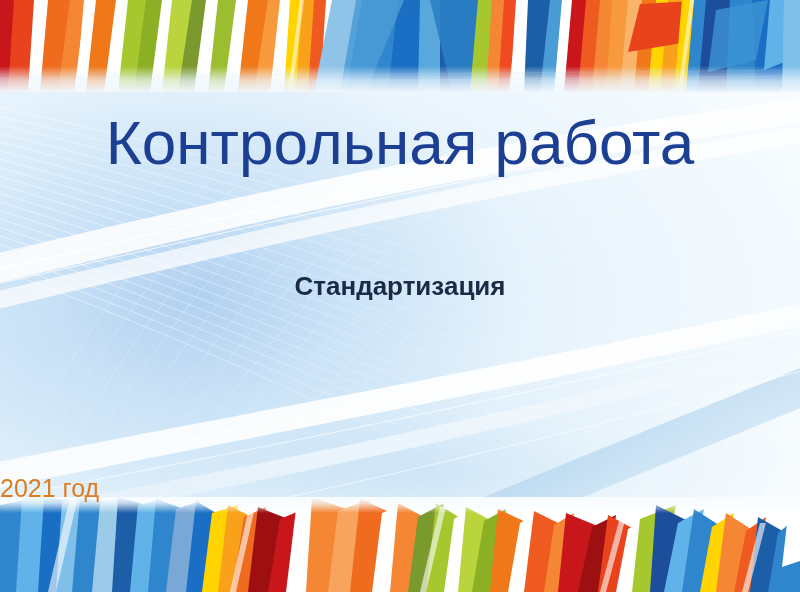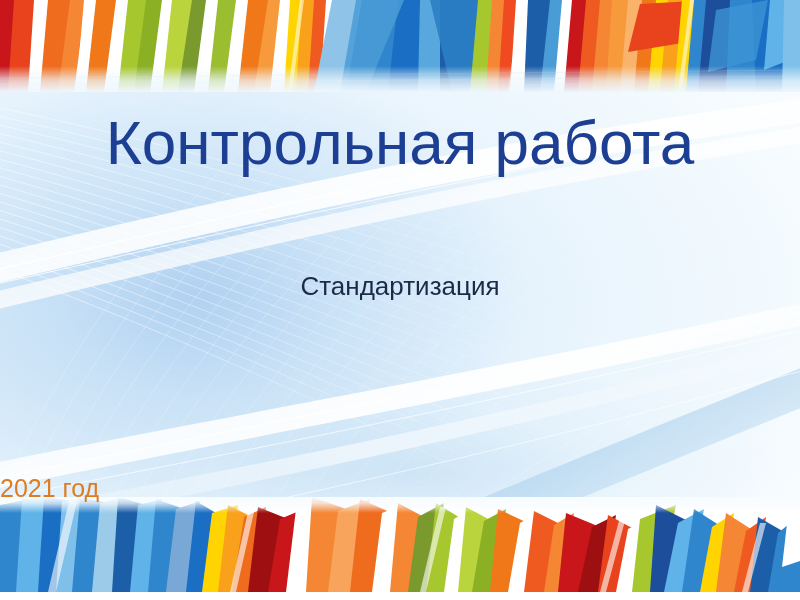--- a/index.html
+++ b/index.html
@@ -84,21 +84,21 @@
     color: #1d3f93;
     letter-spacing: 0px;
     white-space: nowrap;
   }
   .subtitle {
     position: absolute;
     left: 0; top: 271px;
     width: 800px;
     text-align: center;
     font-size: 26px;
-    font-weight: 400;
+    font-weight: 700;
     color: #1b2a46;
     white-space: nowrap;
   }
   .year {
     position: absolute;
     left: 0; top: 474px;
     width: 800px;
     text-align: left;
     font-size: 25px;
     font-weight: 400;

